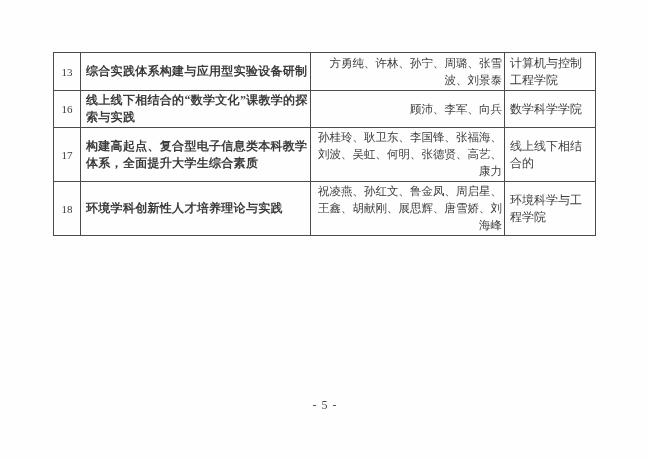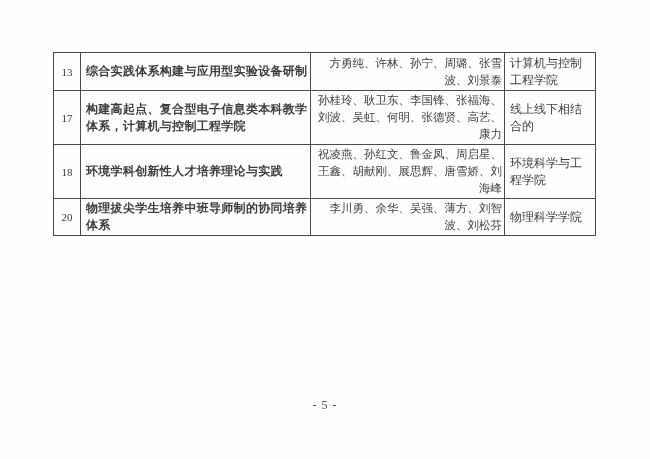--- a/index.html
+++ b/index.html
@@ -89,33 +89,33 @@
       <col class="c-college">
     </colgroup>
     <tbody>
         <tr>
           <td class="cell-no">13</td>
           <td class="cell-title">综合实践体系构建与应用型实验设备研制</td>
           <td class="cell-members">方勇纯、许林、孙宁、周璐、张雪波、刘景泰</td>
           <td class="cell-college">计算机与控制工程学院</td>
         </tr>
         <tr>
+          <td class="cell-no">16</td>
+          <td class="cell-title">线上线下相结合的“数学文化”课教学的探索与实践</td>
+          <td class="cell-members">顾沛、李军、向兵</td>
+          <td class="cell-college">数学科学学院</td>
+        </tr>
+        <tr>
           <td class="cell-no">17</td>
-          <td class="cell-title">构建高起点、复合型电子信息类本科教学体系，计算机与控制工程学院</td>
+          <td class="cell-title">构建高起点、复合型电子信息类本科教学体系，全面提升大学生综合素质</td>
           <td class="cell-members">孙桂玲、耿卫东、李国锋、张福海、刘波、吴虹、何明、张德贤、高艺、康力</td>
           <td class="cell-college">线上线下相结合的</td>
         </tr>
         <tr>
           <td class="cell-no">18</td>
           <td class="cell-title">环境学科创新性人才培养理论与实践</td>
           <td class="cell-members">祝凌燕、孙红文、鲁金凤、周启星、王鑫、胡献刚、展思辉、唐雪娇、刘海峰</td>
           <td class="cell-college">环境科学与工程学院</td>
         </tr>
-        <tr>
-          <td class="cell-no">20</td>
-          <td class="cell-title">物理拔尖学生培养中班导师制的协同培养体系</td>
-          <td class="cell-members">李川勇、余华、吴强、薄方、刘智波、刘松芬</td>
-          <td class="cell-college">物理科学学院</td>
-        </tr>
       </tbody>
   </table>
   <div class="page-number">- 5 -</div>
 </div>
 
 </body></html>

